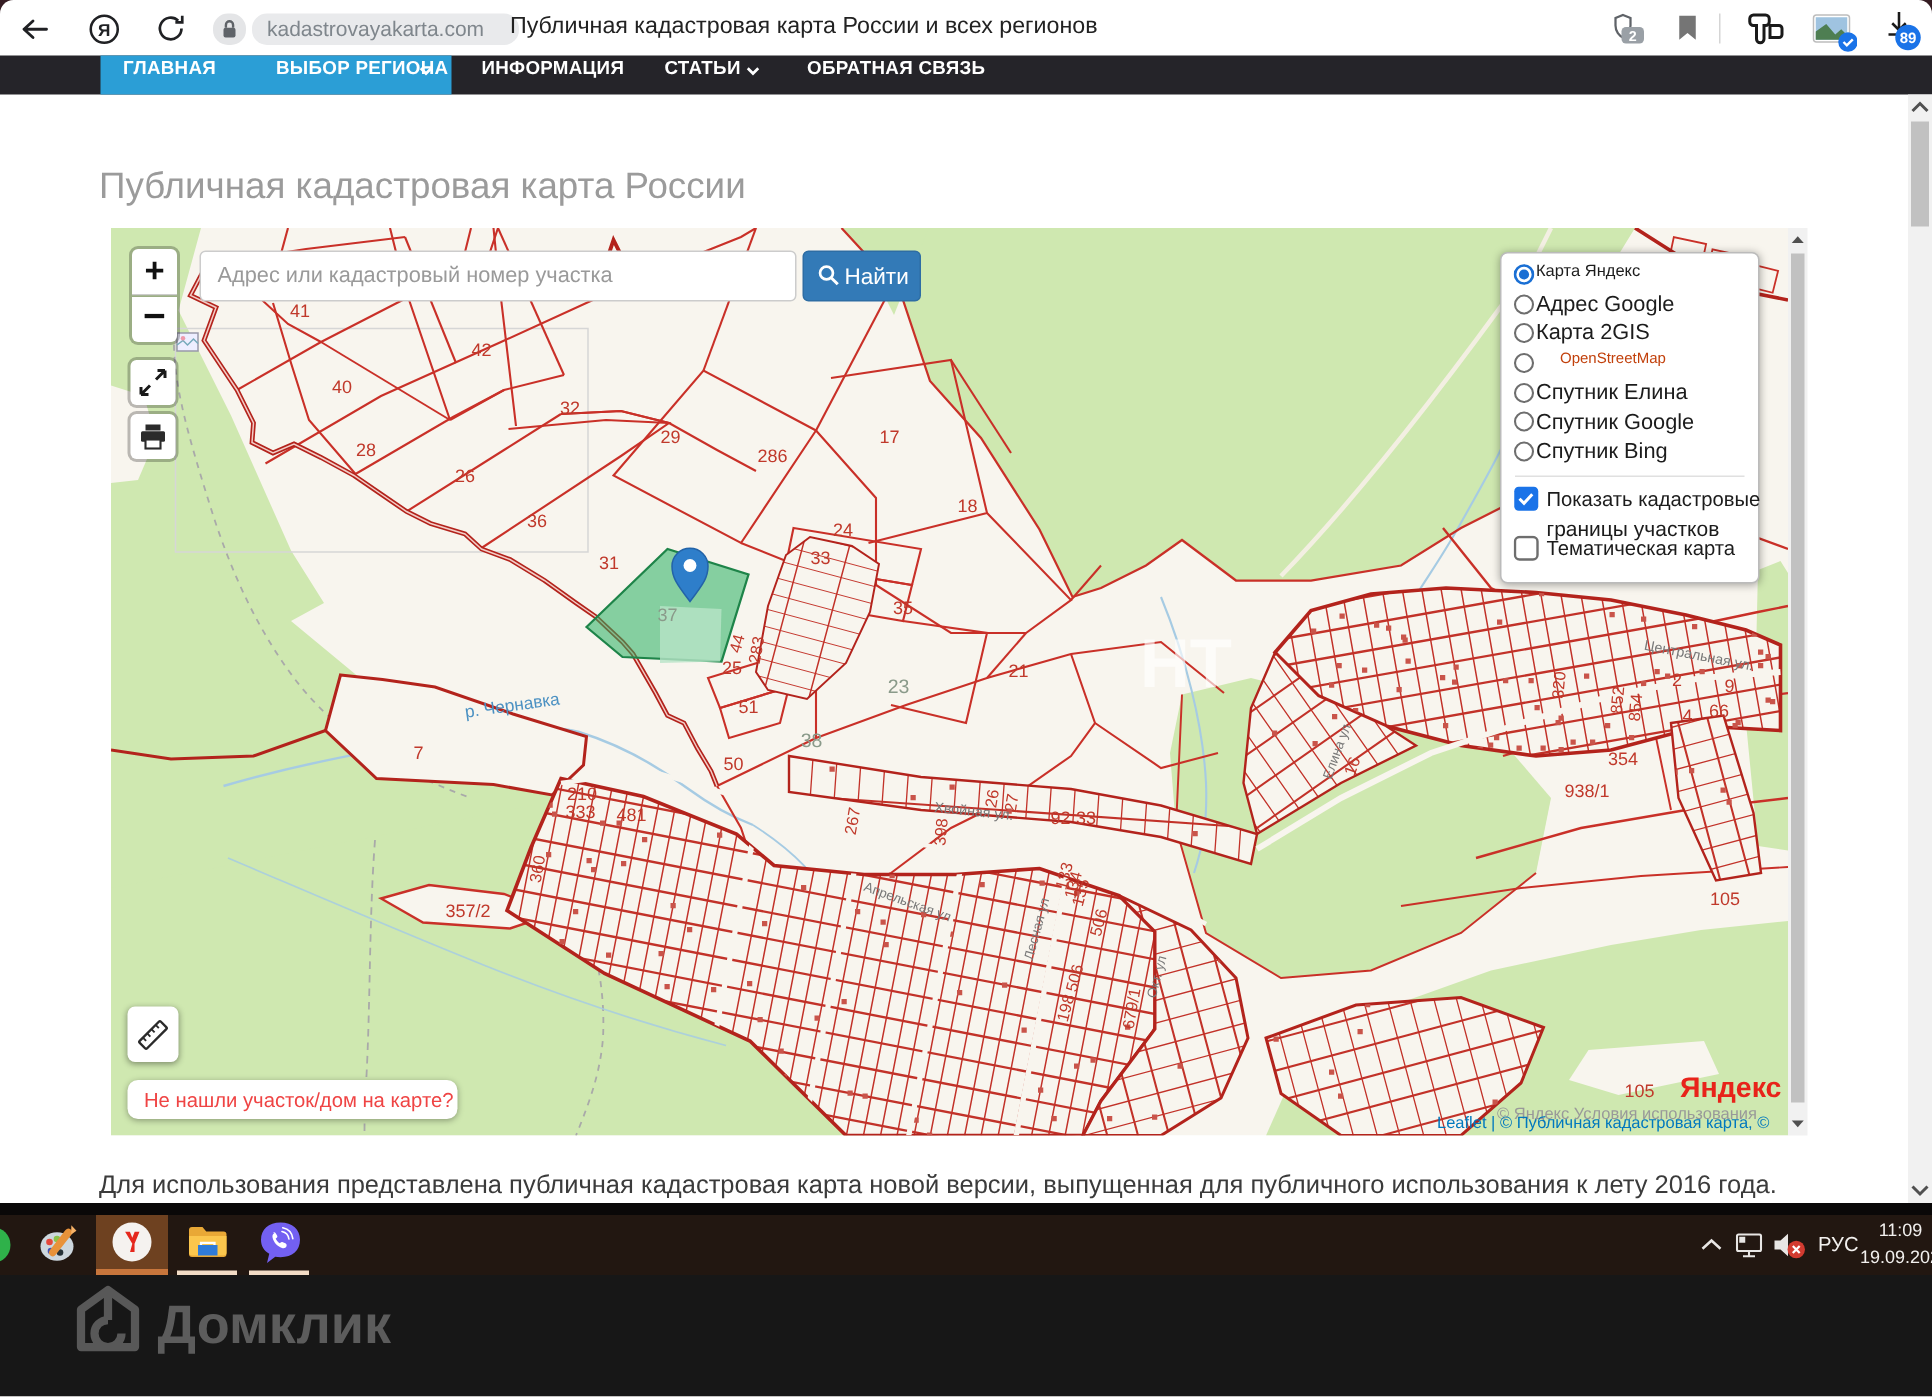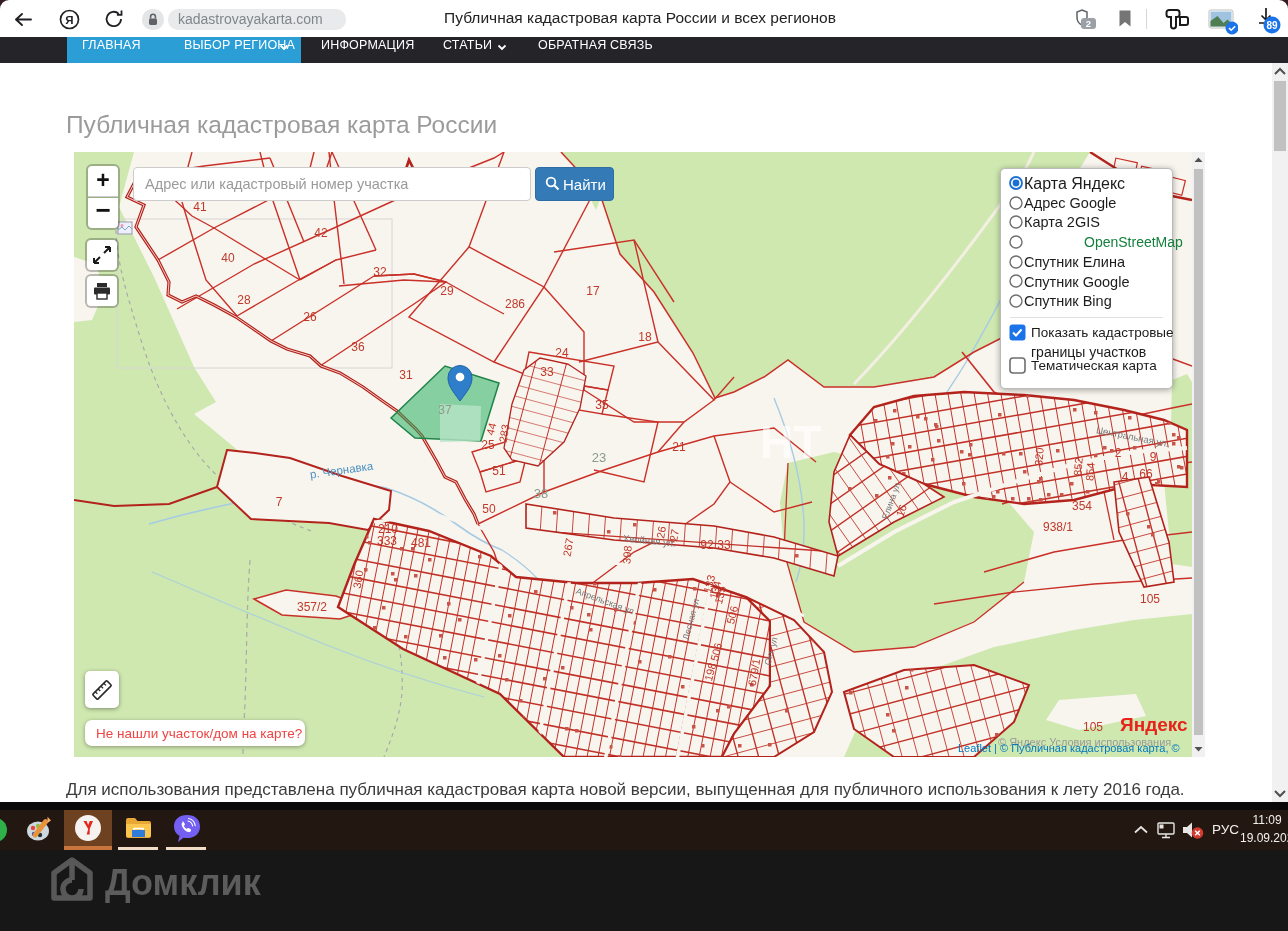--- a/index.html
+++ b/index.html
@@ -24,21 +24,21 @@
  <path d="M17 10 a7.2 7.2 0 1 1 -2.2-5.2" stroke="#202124" stroke-width="1.8" fill="none"></path>
  <path d="M17.5 1.5 v4.4 h-4.6" stroke="#202124" stroke-width="1.8" fill="none"></path>
 </svg>
 <div class="abs" style="left:142px;top:9px;width:22px;height:21px;border-radius:10px;background:#e4e5e7"></div>
 <svg class="abs" style="left:147px;top:13px" width="12" height="13" viewBox="0 0 12 13">
  <rect x="2" y="5.5" width="8" height="6.5" rx="1.4" fill="#5f6368"></rect>
  <path d="M3.6 5.5 V3.6 a2.4 2.4 0 0 1 4.8 0 V5.5" stroke="#5f6368" stroke-width="1.6" fill="none"></path>
 </svg>
 <div class="abs" style="left:168px;top:9px;width:178px;height:21px;border-radius:10px;background:#e9eaec"></div>
 <div class="abs" style="left:178px;top:11px;font-size:14px;color:#7f868c">kadastrovayakarta.com</div>
-<div class="abs" style="left:340px;top:9px;width:600px;text-align:center;font-size:15.5px;color:#222">Публичная кадастровая карта России и всех регионов</div>
+<div class="abs" style="left:340px;top:9px;width:600px;font-size:15.5px;color:#222">Публичная кадастровая карта России и всех регионов</div>
 
 <svg class="abs" style="left:1073px;top:8px" width="26" height="24" viewBox="0 0 26 24">
  <path d="M9 2 l5 2 v5 c0 4-2.5 7-5 8 c-2.5-1-5-4-5-8 V4 Z" fill="none" stroke="#5f6368" stroke-width="1.5"></path>
  <rect x="8" y="10" width="15" height="11" rx="3" fill="#9aa0a6"></rect>
  <text x="15.5" y="19" font-size="9.5" font-weight="bold" fill="#fff" text-anchor="middle" font-family="Liberation Sans">2</text>
 </svg>
 <svg class="abs" style="left:1118px;top:9px" width="14" height="19" viewBox="0 0 14 19">
  <path d="M1.5 1.5 h11 v16 l-5.5-4.5 -5.5 4.5 Z" fill="#757575"></path>
 </svg>
 <div class="abs" style="left:1146px;top:9px;width:1px;height:20px;background:#d5d5d5"></div>
@@ -54,21 +54,21 @@
  <path d="M21 19 l2.2 2.2 4-4" stroke="#fff" stroke-width="1.6" fill="none"></path>
 </svg>
 <svg class="abs" style="left:1252px;top:6px" width="34" height="30" viewBox="0 0 34 30">
  <path d="M14 2 v12 M14 14 l-4.5-4.5 M14 14 l4.5-4.5 M7 17 h14" stroke="#1a1a1a" stroke-width="1.7" fill="none"></path>
  <circle cx="20" cy="19" r="8.5" fill="#1a73e8"></circle>
  <text x="20" y="22.8" font-size="10" font-weight="bold" fill="#fff" text-anchor="middle" font-family="Liberation Sans">89</text>
 </svg>
 
 <div class="abs" style="left:0;top:37px;width:1288px;height:26px;background:#252429"></div>
 <div class="abs" style="left:67px;top:37px;width:234px;height:26px;background:#2b9ed6"></div>
-<div class="abs" style="left:0;top:35.5px;width:1288px;height:26px;color:#fff;font-size:12.5px;font-weight:normal;letter-spacing:.2px">
+<div class="abs" style="left:0;top:35.5px;width:1288px;height:26px;color:#fff;font-size:12.5px;font-weight:bold;letter-spacing:.2px">
  <span class="abs" style="left:82px;top:2px">ГЛАВНАЯ</span>
  <span class="abs" style="left:184px;top:2px">ВЫБОР РЕГИОНА</span>
  <svg class="abs" style="left:279px;top:8px" width="10" height="7">
       <path d="M1.5 1.5 l3.5 3.5 3.5-3.5" stroke="#fff" stroke-width="1.8" fill="none"></path>
     </svg>
  <span class="abs" style="left:321px;top:2px">ИНФОРМАЦИЯ</span>
  <span class="abs" style="left:443px;top:2px">СТАТЬИ</span>
  <svg class="abs" style="left:497px;top:8px" width="10" height="7">
       <path d="M1.5 1.5 l3.5 3.5 3.5-3.5" stroke="#fff" stroke-width="1.8" fill="none"></path>
     </svg>
@@ -516,33 +516,33 @@
 </svg>
 
 <div class="abs" style="left:85px;top:720px;width:220px;height:26px;background:#fff;border-radius:7px;box-shadow:0 1px 4px rgba(0,0,0,0.35)"></div>
 <div class="abs" style="left:96px;top:726px;font-size:13.5px;color:#ef4444">Не нашли участок/дом на карте?</div>
 
 <div class="abs" style="left:1000px;top:168px;width:173px;height:221px;background:#fff;border:1px solid #bbb;border-radius:5px;box-shadow:0 1px 6px rgba(0,0,0,0.35)"></div>
 <svg class="abs" style="left:1009px;top:176px" width="14" height="14">
     <circle cx="7" cy="7" r="6" fill="none" stroke="#1a6fd4" stroke-width="1.8"></circle>
     <circle cx="7" cy="7" r="3.4" fill="#1a6fd4"></circle>
   </svg>
-<div class="abs" style="left:1024px;top:175px;font-size:16px;color:#1c1c1c">Карта Яндекс</div>
+<div class="abs" style="left:1024px;top:175px;font-size:11px;color:#1c1c1c">Карта Яндекс</div>
 <svg class="abs" style="left:1009px;top:196px" width="14" height="14">
     <circle cx="7" cy="7" r="6" fill="#fff" stroke="#6e6e6e" stroke-width="1.4"></circle>
   </svg>
 <div class="abs" style="left:1024px;top:195px;font-size:14.5px;color:#1c1c1c">Адрес Google</div>
 <svg class="abs" style="left:1009px;top:215px" width="14" height="14">
     <circle cx="7" cy="7" r="6" fill="#fff" stroke="#6e6e6e" stroke-width="1.4"></circle>
   </svg>
 <div class="abs" style="left:1024px;top:214px;font-size:14.5px;color:#1c1c1c">Карта 2GIS</div>
 <svg class="abs" style="left:1009px;top:235px" width="14" height="14">
     <circle cx="7" cy="7" r="6" fill="#fff" stroke="#6e6e6e" stroke-width="1.4"></circle>
   </svg>
-<div class="abs" style="left:1084px;top:234px;font-size:14px;color:#15803d">OpenStreetMap</div>
+<div class="abs" style="left:1040px;top:234px;font-size:10px;color:#c2410c">OpenStreetMap</div>
 <svg class="abs" style="left:1009px;top:255px" width="14" height="14">
     <circle cx="7" cy="7" r="6" fill="#fff" stroke="#6e6e6e" stroke-width="1.4"></circle>
   </svg>
 <div class="abs" style="left:1024px;top:254px;font-size:14.5px;color:#1c1c1c">Спутник Елина</div>
 <svg class="abs" style="left:1009px;top:274px" width="14" height="14">
     <circle cx="7" cy="7" r="6" fill="#fff" stroke="#6e6e6e" stroke-width="1.4"></circle>
   </svg>
 <div class="abs" style="left:1024px;top:274px;font-size:14.5px;color:#1c1c1c">Спутник Google</div>
 <svg class="abs" style="left:1009px;top:294px" width="14" height="14">
     <circle cx="7" cy="7" r="6" fill="#fff" stroke="#6e6e6e" stroke-width="1.4"></circle>

